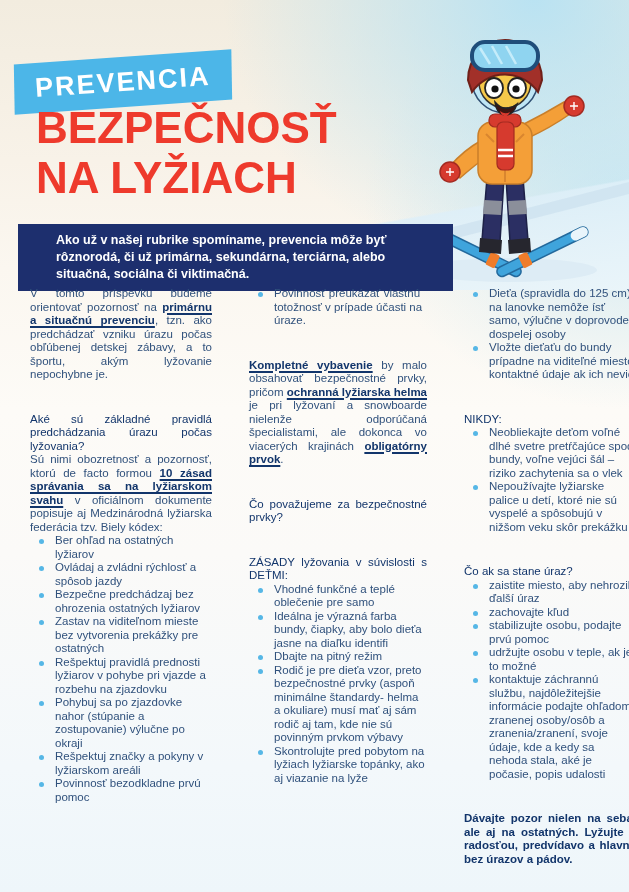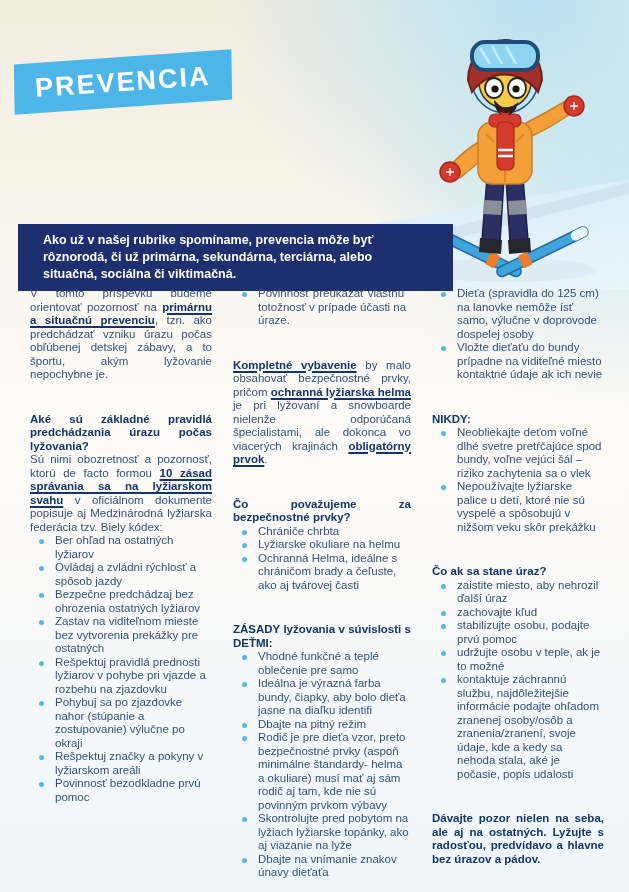--- a/index.html
+++ b/index.html
@@ -46,43 +46,43 @@
     color: #ee3a2c; font-weight: 700; font-size: 44px; line-height: 50px;
     letter-spacing: 0px;
   }
 
   .banner {
     position: absolute; left: 18px; top: 224px;
     width: 435px; min-height: 50px;
     background: #1d2f6e;
     color: #ffffff;
     font-size: 12.5px; font-weight: 700; line-height: 17px;
-    padding: 8px 24px 8px 25px;
+    padding: 8px 24px 8px 38px;
   }
 
   .skier { position: absolute; right: 0; top: 0; width: 235px; height: 290px; }
 
   
   .content {
     position: absolute; left: 0; top: 287px; width: 629px;
-    display: flex; gap: 21px;
+    display: flex; gap: 37px;
     padding: 0 17px 0 30px;
     font-size: 11.5px; line-height: 13.5px;
   }
   .col { flex: 0 0 auto; }
   .col-0 { width: 182px; }
   .col-1 { width: 178px; }
   .col-2 { width: 172px; }
 
   .col > * + * { margin-top: 31px; }
   .col > .h + p, .col > .h + ul, .col > .tight { margin-top: 0; }
 
   .col p { text-align: justify; color: #30517c; }
   .col .h {
-    font-weight: 700; color: #12356b; text-align: justify;
+    font-weight: 400; color: #12356b; text-align: justify;
   }
   .col p strong { color: #12356b; }
   .col .u {
     font-weight: 700; color: #12356b;
     text-decoration: underline;
     text-decoration-thickness: 1.5px;
     text-underline-offset: 2px;
   }
   .col p.b-all { font-weight: 700; color: #12356b; }
 
@@ -168,20 +168,24 @@
         <circle cx="122" cy="89" r="3.6" fill="#111111"></circle>
         <path d="M101,102 q10,12 22,2 q-4,12 -13,11 q-8,-2 -9,-13 Z" fill="#3d1510" stroke="#222222" stroke-width="1.5"></path>
         <path d="M106,111 q5,4 10,1 q-2,5 -6,4 q-3,-1 -4,-5 Z" fill="#d63a2e"></path>
       </g>
     </svg>
 
     <div class="badge">
       <span>PREVENCIA</span>
     </div>
 
+    <div class="title">
+      <div>BEZPEČNOSŤ</div>
+      <div>NA LYŽIACH</div>
+    </div>
 
     <div class="banner">
       <span>Ako už v našej rubrike spomíname, prevencia môže byť rôznorodá, či už primárna, sekundárna, terciárna, alebo situačná, sociálna či viktimačná.</span>
     </div>
   </div>
 
   <div class="content">
     <div class="col col-0">
         <p><span>V tomto príspevku budeme orientovať pozornosť na </span><strong class="u">primárnu a situačnú prevenciu</strong><span>, tzn. ako predchádzať vzniku úrazu počas obľúbenej detskej zábavy, a to športu, akým lyžovanie nepochybne je.</span></p>
         <div class="h">Aké sú základné pravidlá predchádzania úrazu počas lyžovania?</div>
@@ -196,33 +200,27 @@
           <li>Rešpektuj značky a pokyny v lyžiarskom areáli</li>
           <li>Povinnosť bezodkladne prvú pomoc</li>
         </ul>
       </div>
     <div class="col col-1">
         <ul>
           <li>Povinnosť preukázať vlastnú totožnosť v prípade účasti na úraze.</li>
         </ul>
         <p><strong class="u">Kompletné vybavenie</strong><span> by malo obsahovať bezpečnostné prvky, pričom </span><strong class="u">ochranná lyžiarska helma</strong><span> je pri lyžovaní a snowboarde nielenže odporúčaná špecialistami, ale dokonca vo viacerých krajinách </span><strong class="u">obligatórny prvok</strong><span>.</span></p>
         <div class="h">Čo považujeme za bezpečnostné prvky?</div>
-        <ul>
-          <li>Chrániče chrbta</li>
-          <li>Lyžiarske okuliare na helmu</li>
-          <li>Ochranná Helma, ideálne s chráničom brady a čeľuste, ako aj tvárovej časti</li>
-        </ul>
         <div class="h">ZÁSADY lyžovania v súvislosti s DEŤMI:</div>
         <ul>
           <li>Vhodné funkčné a teplé oblečenie pre samo</li>
           <li>Ideálna je výrazná farba bundy, čiapky, aby bolo dieťa jasne na diaľku identifi</li>
           <li>Dbajte na pitný režim</li>
           <li>Rodič je pre dieťa vzor, preto bezpečnostné prvky (aspoň minimálne štandardy- helma a okuliare) musí mať aj sám rodič aj tam, kde nie sú povinným prvkom výbavy</li>
           <li>Skontrolujte pred pobytom na lyžiach lyžiarske topánky, ako aj viazanie na lyže</li>
-          <li>Dbajte na vnímanie znakov únavy dieťaťa</li>
         </ul>
       </div>
     <div class="col col-2">
         <ul>
           <li>Dieťa (spravidla do 125 cm) na lanovke nemôže ísť samo, výlučne v doprovode dospelej osoby</li>
           <li>Vložte dieťaťu do bundy prípadne na viditeľné miesto kontaktné údaje ak ich nevie</li>
         </ul>
         <div class="h">NIKDY:</div>
         <ul>
           <li>Neobliekajte deťom voľné dlhé svetre pretŕčajúce spod bundy, voľne vejúci šál – riziko zachytenia sa o vlek</li>

